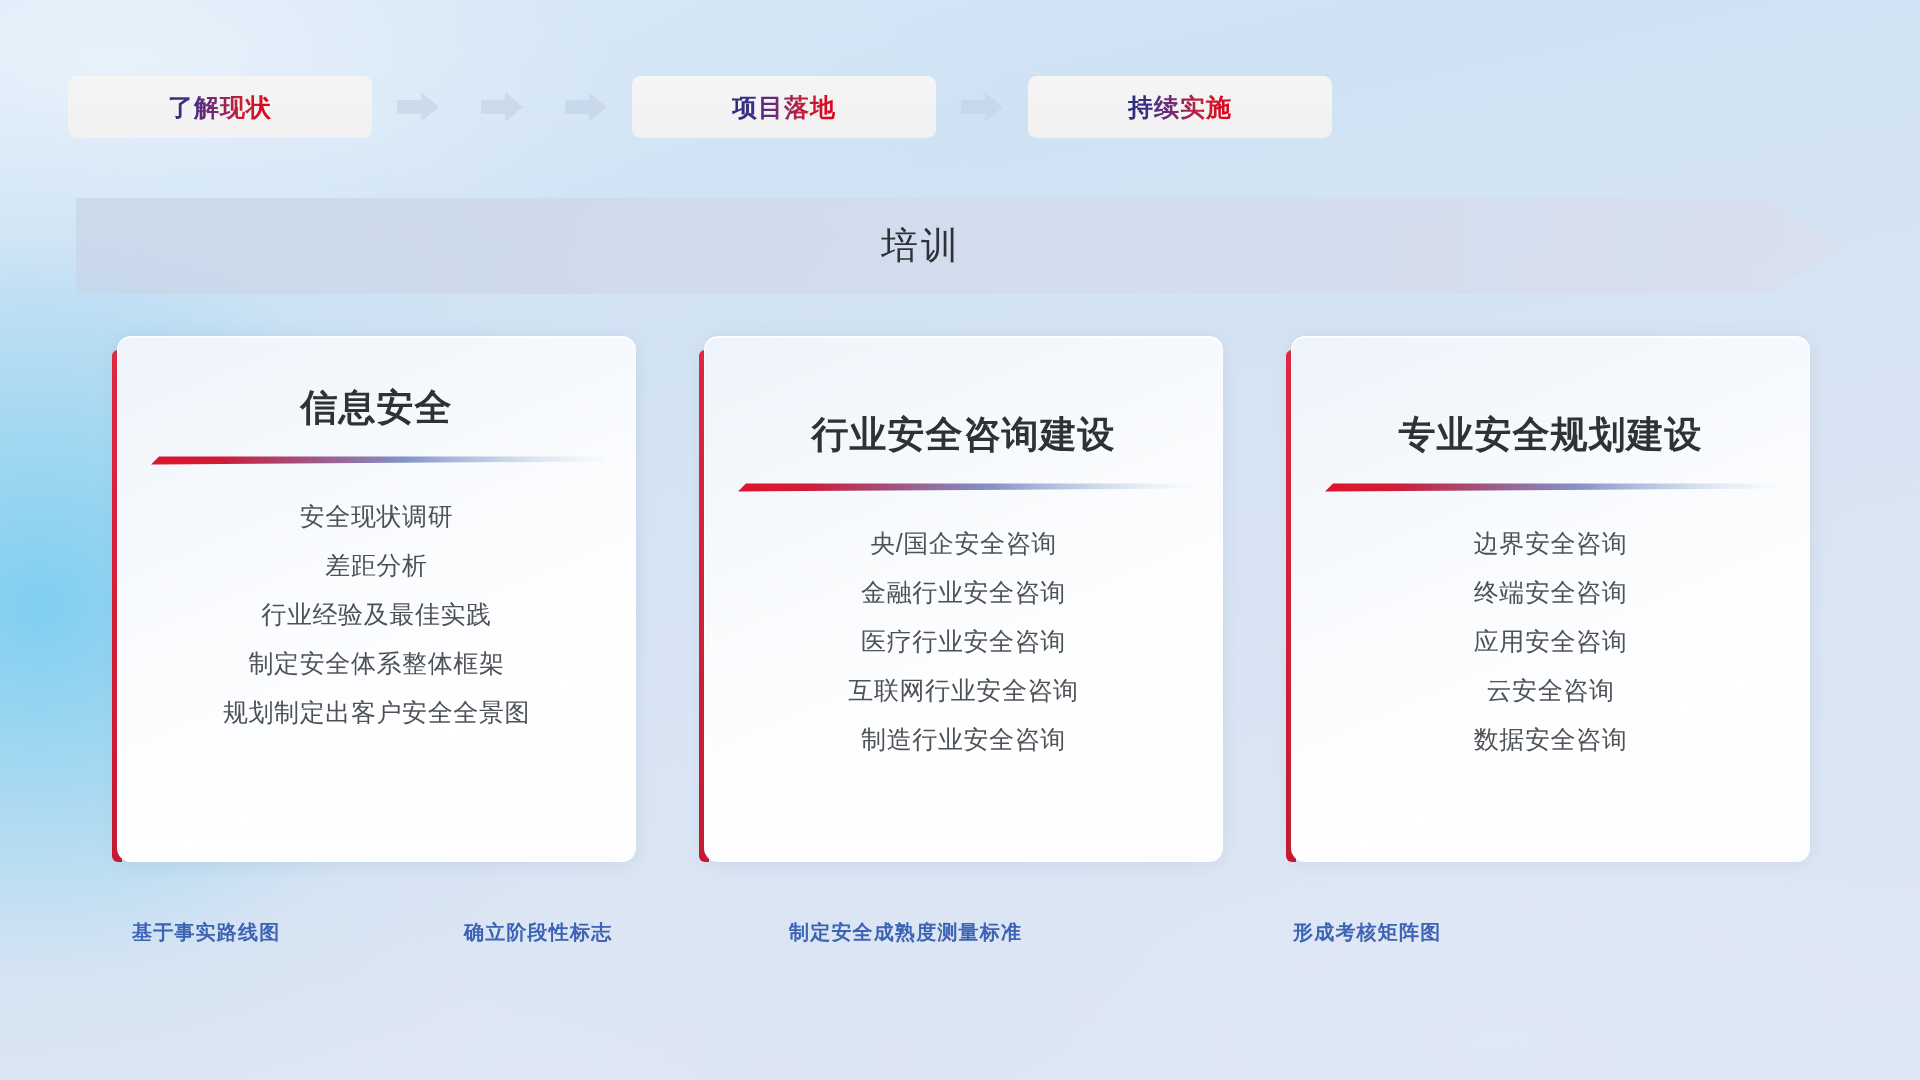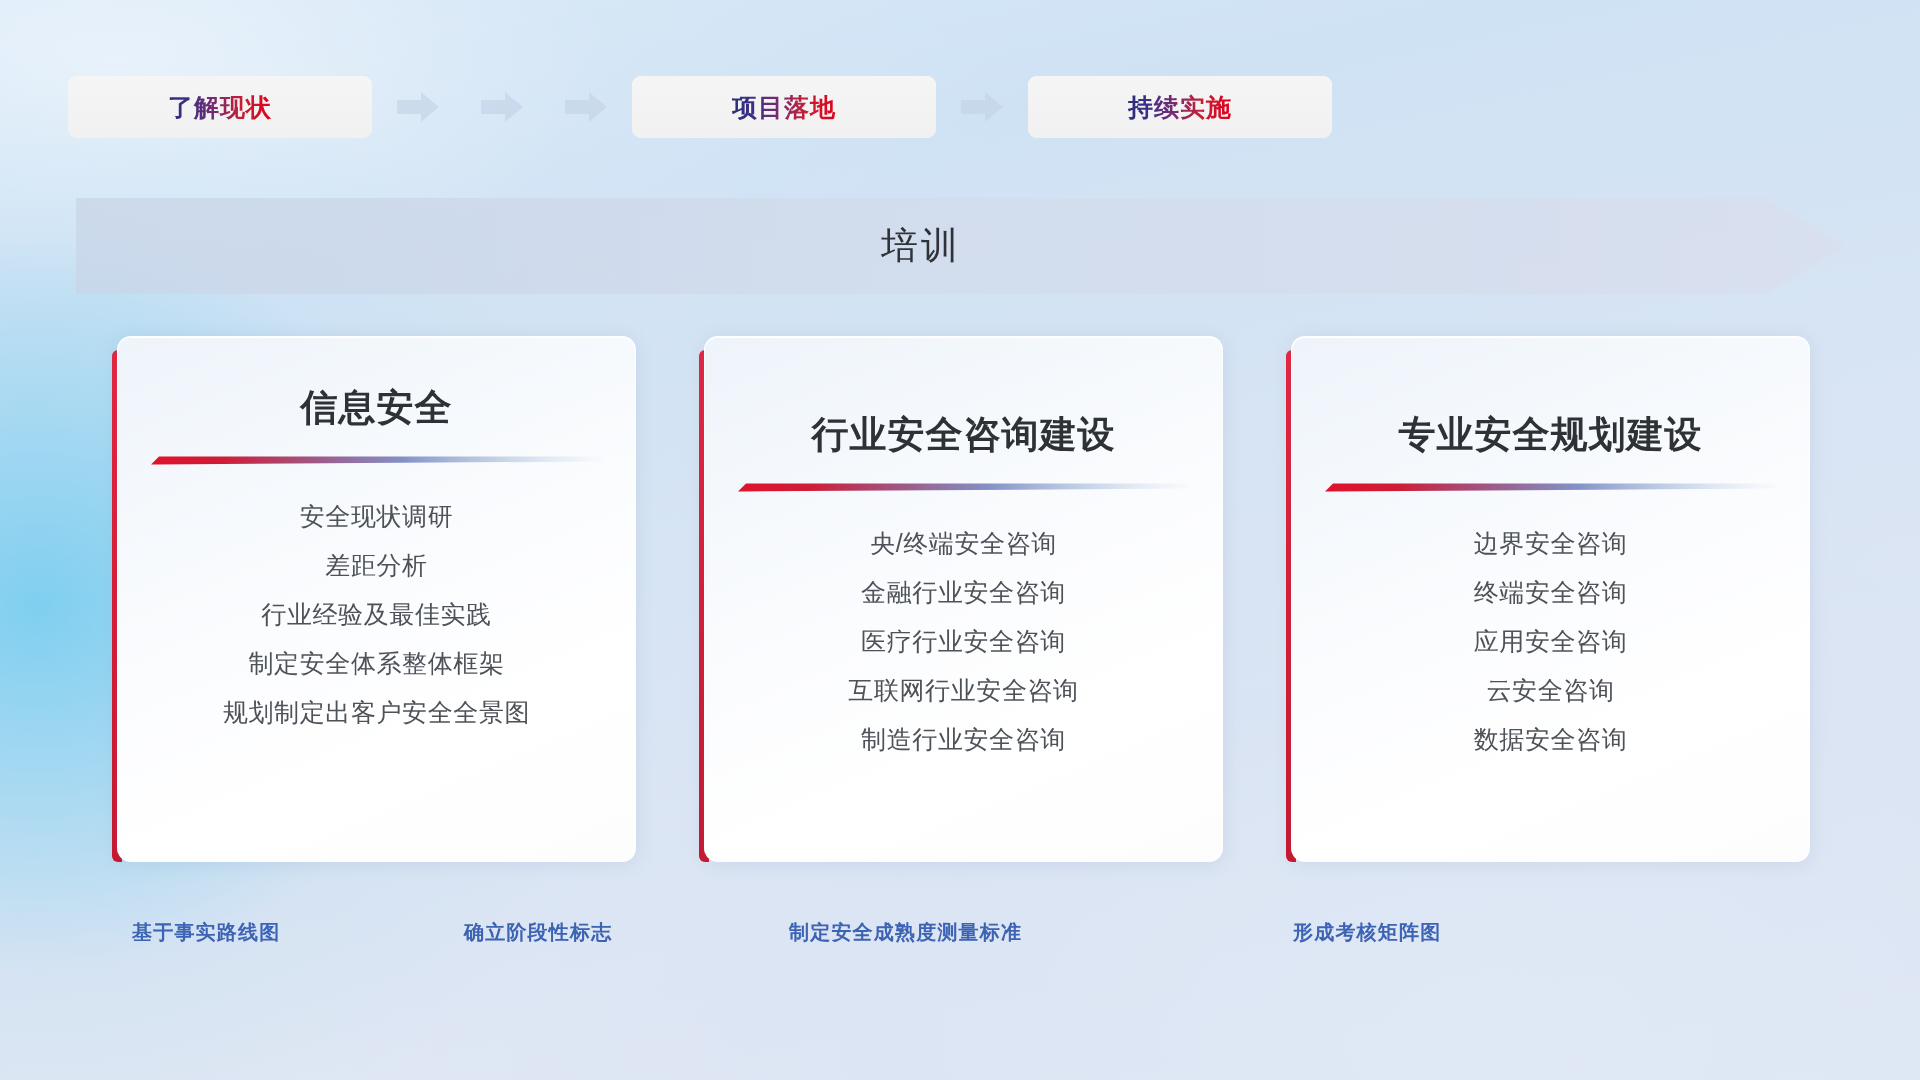--- a/index.html
+++ b/index.html
@@ -316,21 +316,21 @@
                   <stop offset="36%" stop-color="#9a4f7e" stop-opacity="0.95"></stop>
                   <stop offset="56%" stop-color="#6f7fbe" stop-opacity="0.85"></stop>
                   <stop offset="76%" stop-color="#9db4d6" stop-opacity="0.60"></stop>
                   <stop offset="100%" stop-color="#c8d8ea" stop-opacity="0.05"></stop>
                 </linearGradient>
               </defs>
               <path d="M0,9.5 L8,1.5 L452,1.5 L452,6.5 L4,9.5 Z" fill="url(#divGrad1)"></path>
             </svg>
           </div>
           <div class="card-list">
-            <div class="card-list-item">央/终端安全咨询</div>
+            <div class="card-list-item">央/国企安全咨询</div>
             <div class="card-list-item">金融行业安全咨询</div>
             <div class="card-list-item">医疗行业安全咨询</div>
             <div class="card-list-item">互联网行业安全咨询</div>
             <div class="card-list-item">制造行业安全咨询</div>
           </div>
         </div>
       </div>
       <div class="card-wrap">
         <div class="card-accent"></div>
         <div class="card">

